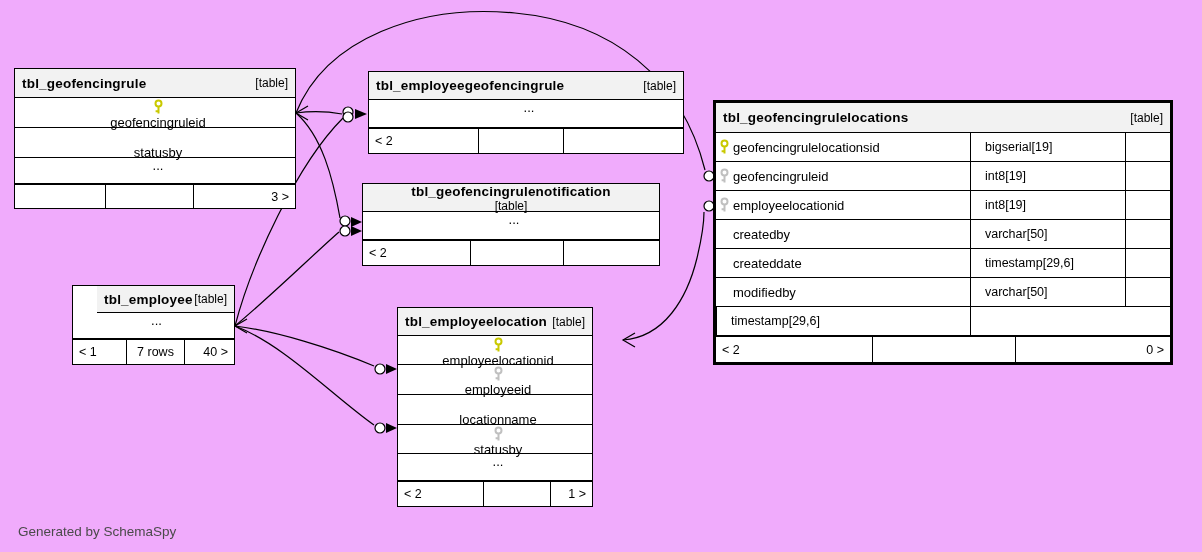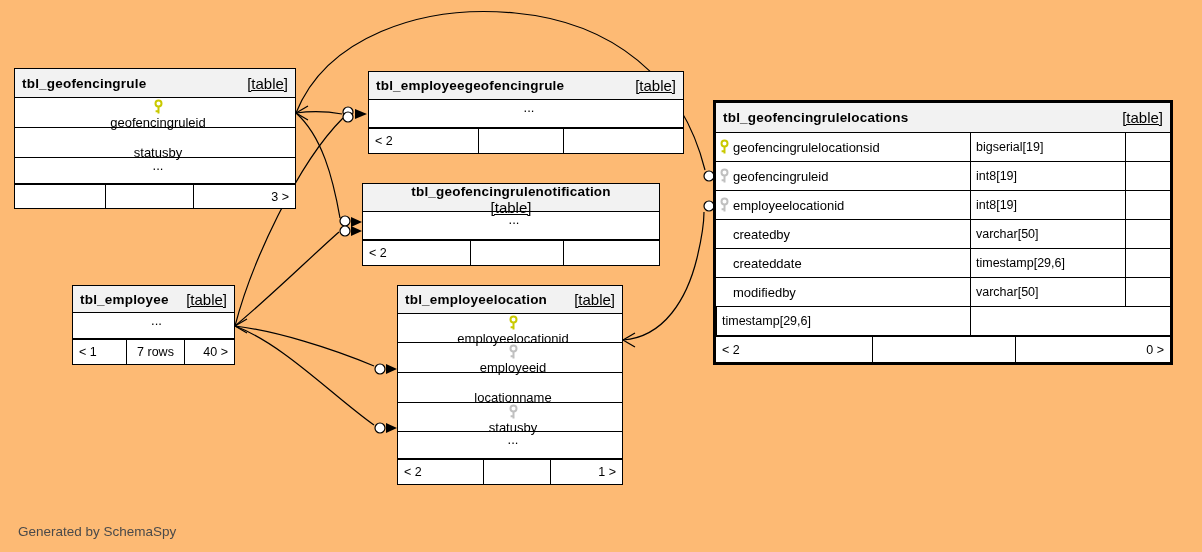--- a/index.html
+++ b/index.html
@@ -1,38 +1,38 @@
 <!DOCTYPE html>
 <html><head>
 <meta charset="utf-8">
 <style>
   html,body{margin:0;padding:0;background:#fff;}
-  #canvas{position:relative;width:1202px;height:552px;background:#fdba74;overflow:hidden;
+  #canvas{position:relative;width:1202px;height:552px;background:#f0abfc;overflow:hidden;
           font-family:"Liberation Sans",sans-serif;color:#000;}
   svg.wires{position:absolute;left:0;top:0;z-index:0;}
   .dbtable{position:absolute;z-index:1;background:#fff;border:1.5px solid #000;box-sizing:border-box;}
   .dbtable.major{border-width:3px;}
   .thead{background:#f2f2f2;border-bottom:1.5px solid #000;display:flex;justify-content:space-between;
          align-items:center;padding:0 7px;box-sizing:border-box;}
   .tname{font-weight:bold;font-size:13.5px;letter-spacing:.2px;}
-  .ttag{font-weight:normal;font-size:15px;text-decoration:underline;}
+  .ttag{font-weight:normal;font-size:12px;}
   .trow{border-bottom:1px solid #000;display:flex;align-items:center;box-sizing:border-box;
         font-size:13px;padding-left:6px;flex-direction:column;}
   .trow:last-of-type{border-bottom:none;}
   .keybox{width:17px;display:flex;align-items:center;justify-content:center;flex:0 0 17px;}
   .spacer{flex:0 0 17px;}
   .pk{color:#c9c900;}
   .fk{color:#c0c0c0;}
   .tfoot{display:flex;border-top:1px solid #000;box-sizing:border-box;font-size:12.5px;}
   .fcell{box-sizing:border-box;border-right:1px solid #000;display:flex;align-items:center;padding:0 6px;}
   .fcell:last-child{border-right:none;flex:1 1 auto;justify-content:flex-end;}
   .fcell.mid{justify-content:center;}
   .grid3{display:grid;grid-template-columns:254px 155px 1fr;align-items:stretch;padding-left:0;}
   .grid3 .namecell{display:flex;align-items:center;}
-  .grid3 .typecell{border-left:1px solid #000;display:flex;align-items:center;padding-left:5px;font-size:12.5px;}
+  .grid3 .typecell{border-left:1px solid #000;display:flex;align-items:center;padding-left:14px;font-size:12.5px;}
   .grid3 .endcell{border-left:1px solid #000;}
   .note{position:absolute;left:18px;top:524px;font-size:13.5px;color:#4a4a4a;z-index:1;}
 </style>
 </head>
 <body>
 
 <div id="canvas">
 
   <svg class="wires" width="1202" height="552" viewBox="0 0 1202 552">
     <g stroke="#000" stroke-width="1.2" fill="none">
@@ -125,35 +125,35 @@
       <span>...</span>
     </div>
     <div class="tfoot" style="height:25px;">
       <span class="fcell" style="width:108px;">&lt; 2</span>
       <span class="fcell mid" style="width:93px;"></span>
       <span class="fcell"></span>
     </div>
   </div>
 
   <div class="dbtable" style="left:72px;top:285px;width:163px;">
-    <div class="thead" style="height:27px;">
+    <div class="thead" style="height:27px;margin-left:24px;">
       <span class="tname">tbl_employee</span>
       <span class="ttag">[table]</span>
     </div>
     <div class="trow" style="height:26px;">
       <span>...</span>
     </div>
     <div class="tfoot" style="height:25px;">
       <span class="fcell" style="width:54px;">&lt; 1</span>
       <span class="fcell mid" style="width:58px;">7 rows</span>
       <span class="fcell">40 &gt;</span>
     </div>
   </div>
 
-  <div class="dbtable" style="left:397px;top:285px;width:226px;">
+  <div class="dbtable" style="left:397px;top:307px;width:196px;">
     <div class="thead" style="height:28px;">
       <span class="tname">tbl_employeelocation</span>
       <span class="ttag">[table]</span>
     </div>
     <div class="trow" style="height:29px;">
       <span class="keybox pk">
         <svg width="13" height="16" viewBox="0 0 13 16">
             <circle cx="6.5" cy="4.5" r="3" fill="none" stroke="currentColor" stroke-width="2"></circle>
             <path d="M6.5 7.5 V14.5 M6.5 12.3 H3.6" stroke="currentColor" stroke-width="2" fill="none"></path>
           </svg>

